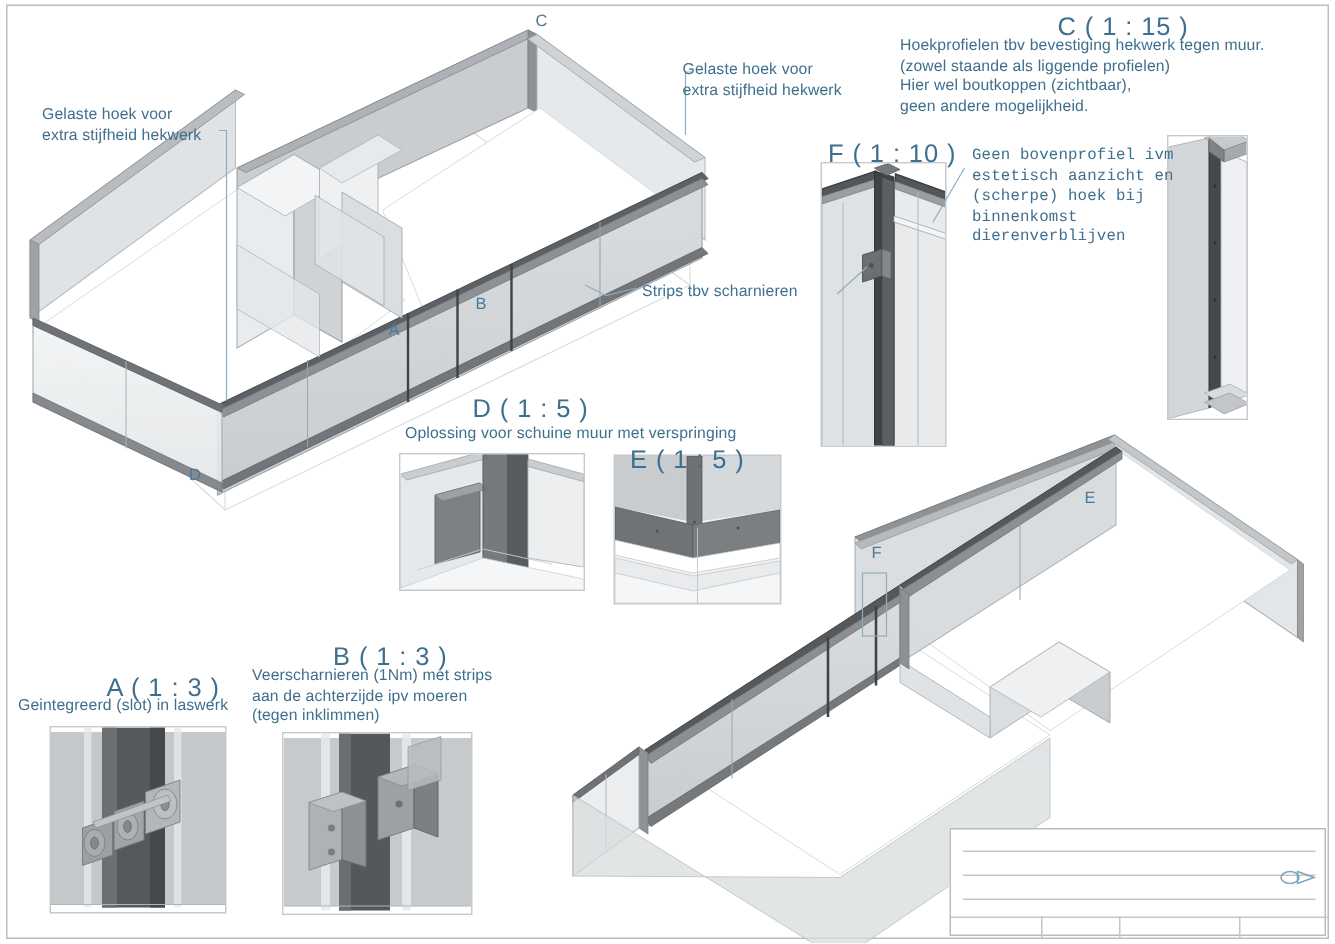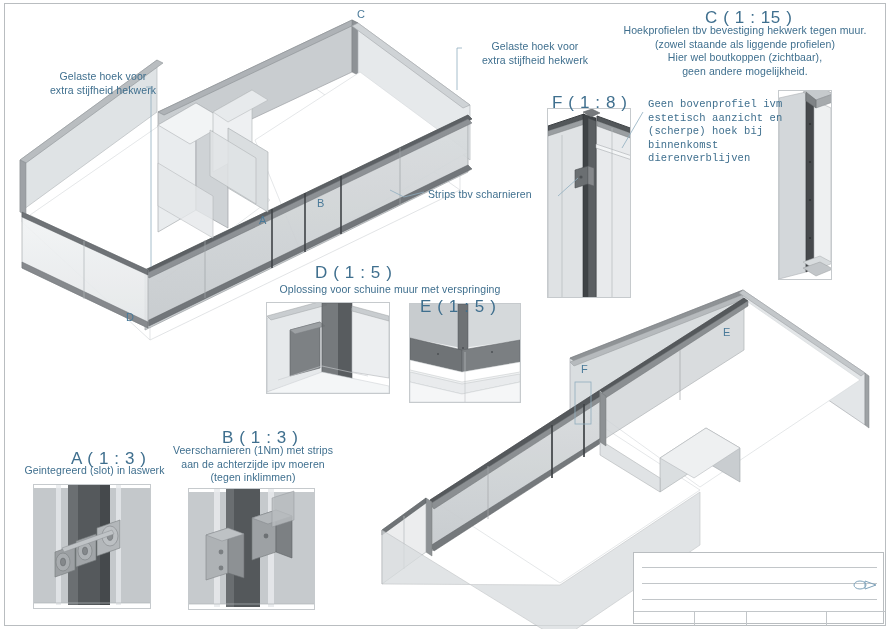--- a/index.html
+++ b/index.html
@@ -24,21 +24,21 @@
     pointer-events: none;
   }
   .anno {
     position: absolute;
     color: #3f6f8e;
     font-size: 10.5px;
     line-height: 13.5px;
     white-space: pre;
     letter-spacing: 0.1px;
   }
-  .anno.center { text-align: center; }
+  .anno.center { text-align: left; }
   .anno.left   { text-align: left; }
   .viewlbl {
     position: absolute;
     color: #3f6f8e;
     font-size: 17px;
     letter-spacing: 0.6px;
     white-space: pre;
   }
   .marker {
     position: absolute;
@@ -408,21 +408,21 @@
       <div class="anno center" style="left: 600px; top: 24px; width: 290px;">Hoekprofielen tbv bevestiging hekwerk tegen muur.
 (zowel staande als liggende profielen)
 Hier wel boutkoppen (zichtbaar),
 geen andere mogelijkheid.</div>
       <div class="anno center" style="left: 270px; top: 283px; width: 240px;">Oplossing voor schuine muur met verspringing</div>
       <div class="anno center" style="left: 12px; top: 464px; width: 165px;">Geintegreerd (slot) in laswerk</div>
       <div class="anno center" style="left: 168px; top: 444px; width: 170px;">Veerscharnieren (1Nm) met strips
 aan de achterzijde ipv moeren
 (tegen inklimmen)</div>
       <div class="viewlbl" style="left: 705px; top: 8px;">C ( 1 : 15 )</div>
-      <div class="viewlbl" style="left: 552px; top: 93px;">F ( 1 : 8 )</div>
+      <div class="viewlbl" style="left: 552px; top: 93px;">F ( 1 : 10 )</div>
       <div class="viewlbl" style="left: 315px; top: 263px;">D ( 1 : 5 )</div>
       <div class="viewlbl" style="left: 420px; top: 258px; margin-top: 39px;">E ( 1 : 5 )</div>
       <div class="viewlbl" style="left: 71px; top: 449px;">A ( 1 : 3 )</div>
       <div class="viewlbl" style="left: 222px; top: 428px;">B ( 1 : 3 )</div>
       <div class="marker" style="left: 357px; top: 8px;">C</div>
       <div class="marker" style="left: 259px; top: 214px;">A</div>
       <div class="marker" style="left: 317px; top: 197px;">B</div>
       <div class="marker" style="left: 126px; top: 311px;">D</div>
       <div class="marker" style="left: 723px; top: 326px;">E</div>
       <div class="marker" style="left: 581px; top: 363px;">F</div>

